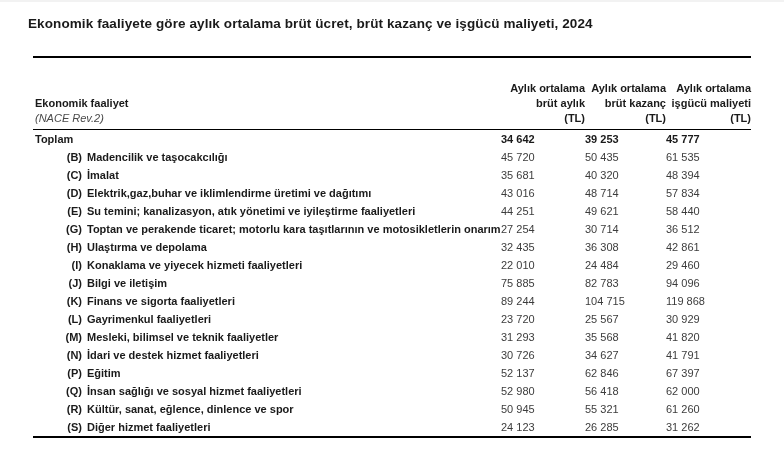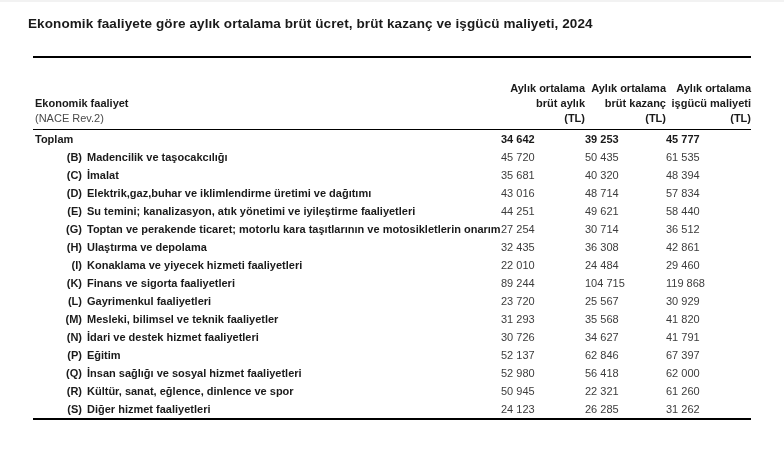--- a/index.html
+++ b/index.html
@@ -47,20 +47,21 @@
     color: #1a1a1a;
   }
   thead th.name-col {
     text-align: left;
     padding-left: 2px;
     margin-top: 44px;
   }
   .nh-line2 {
     font-weight: normal;
     color: #4a4a4a;
+    font-style: italic;
   }
   tbody td {
     height: 18px;
     line-height: 18px;
     padding: 0;
     font-size: 11px;
     white-space: nowrap;
     overflow: hidden;
   }
   td.label-cell {
@@ -170,20 +171,26 @@
           <td class="num">36 308</td>
           <td class="num">42 861</td>
         </tr>
         <tr>
           <td class="label-cell"><span class="code">(I)</span><span>Konaklama ve yiyecek hizmeti faaliyetleri</span></td>
           <td class="num">22 010</td>
           <td class="num">24 484</td>
           <td class="num">29 460</td>
         </tr>
         <tr>
+          <td class="label-cell"><span class="code">(J)</span><span>Bilgi ve iletişim</span></td>
+          <td class="num">75 885</td>
+          <td class="num">82 783</td>
+          <td class="num">94 096</td>
+        </tr>
+        <tr>
           <td class="label-cell"><span class="code">(K)</span><span>Finans ve sigorta faaliyetleri</span></td>
           <td class="num">89 244</td>
           <td class="num">104 715</td>
           <td class="num">119 868</td>
         </tr>
         <tr>
           <td class="label-cell"><span class="code">(L)</span><span>Gayrimenkul faaliyetleri</span></td>
           <td class="num">23 720</td>
           <td class="num">25 567</td>
           <td class="num">30 929</td>
@@ -208,21 +215,21 @@
         </tr>
         <tr>
           <td class="label-cell"><span class="code">(Q)</span><span>İnsan sağlığı ve sosyal hizmet faaliyetleri</span></td>
           <td class="num">52 980</td>
           <td class="num">56 418</td>
           <td class="num">62 000</td>
         </tr>
         <tr>
           <td class="label-cell"><span class="code">(R)</span><span>Kültür, sanat, eğlence, dinlence ve spor</span></td>
           <td class="num">50 945</td>
-          <td class="num">22 321</td>
+          <td class="num">55 321</td>
           <td class="num">61 260</td>
         </tr>
         <tr>
           <td class="label-cell"><span class="code">(S)</span><span>Diğer hizmet faaliyetleri</span></td>
           <td class="num">24 123</td>
           <td class="num">26 285</td>
           <td class="num">31 262</td>
         </tr>
       </tbody>
   </table>

